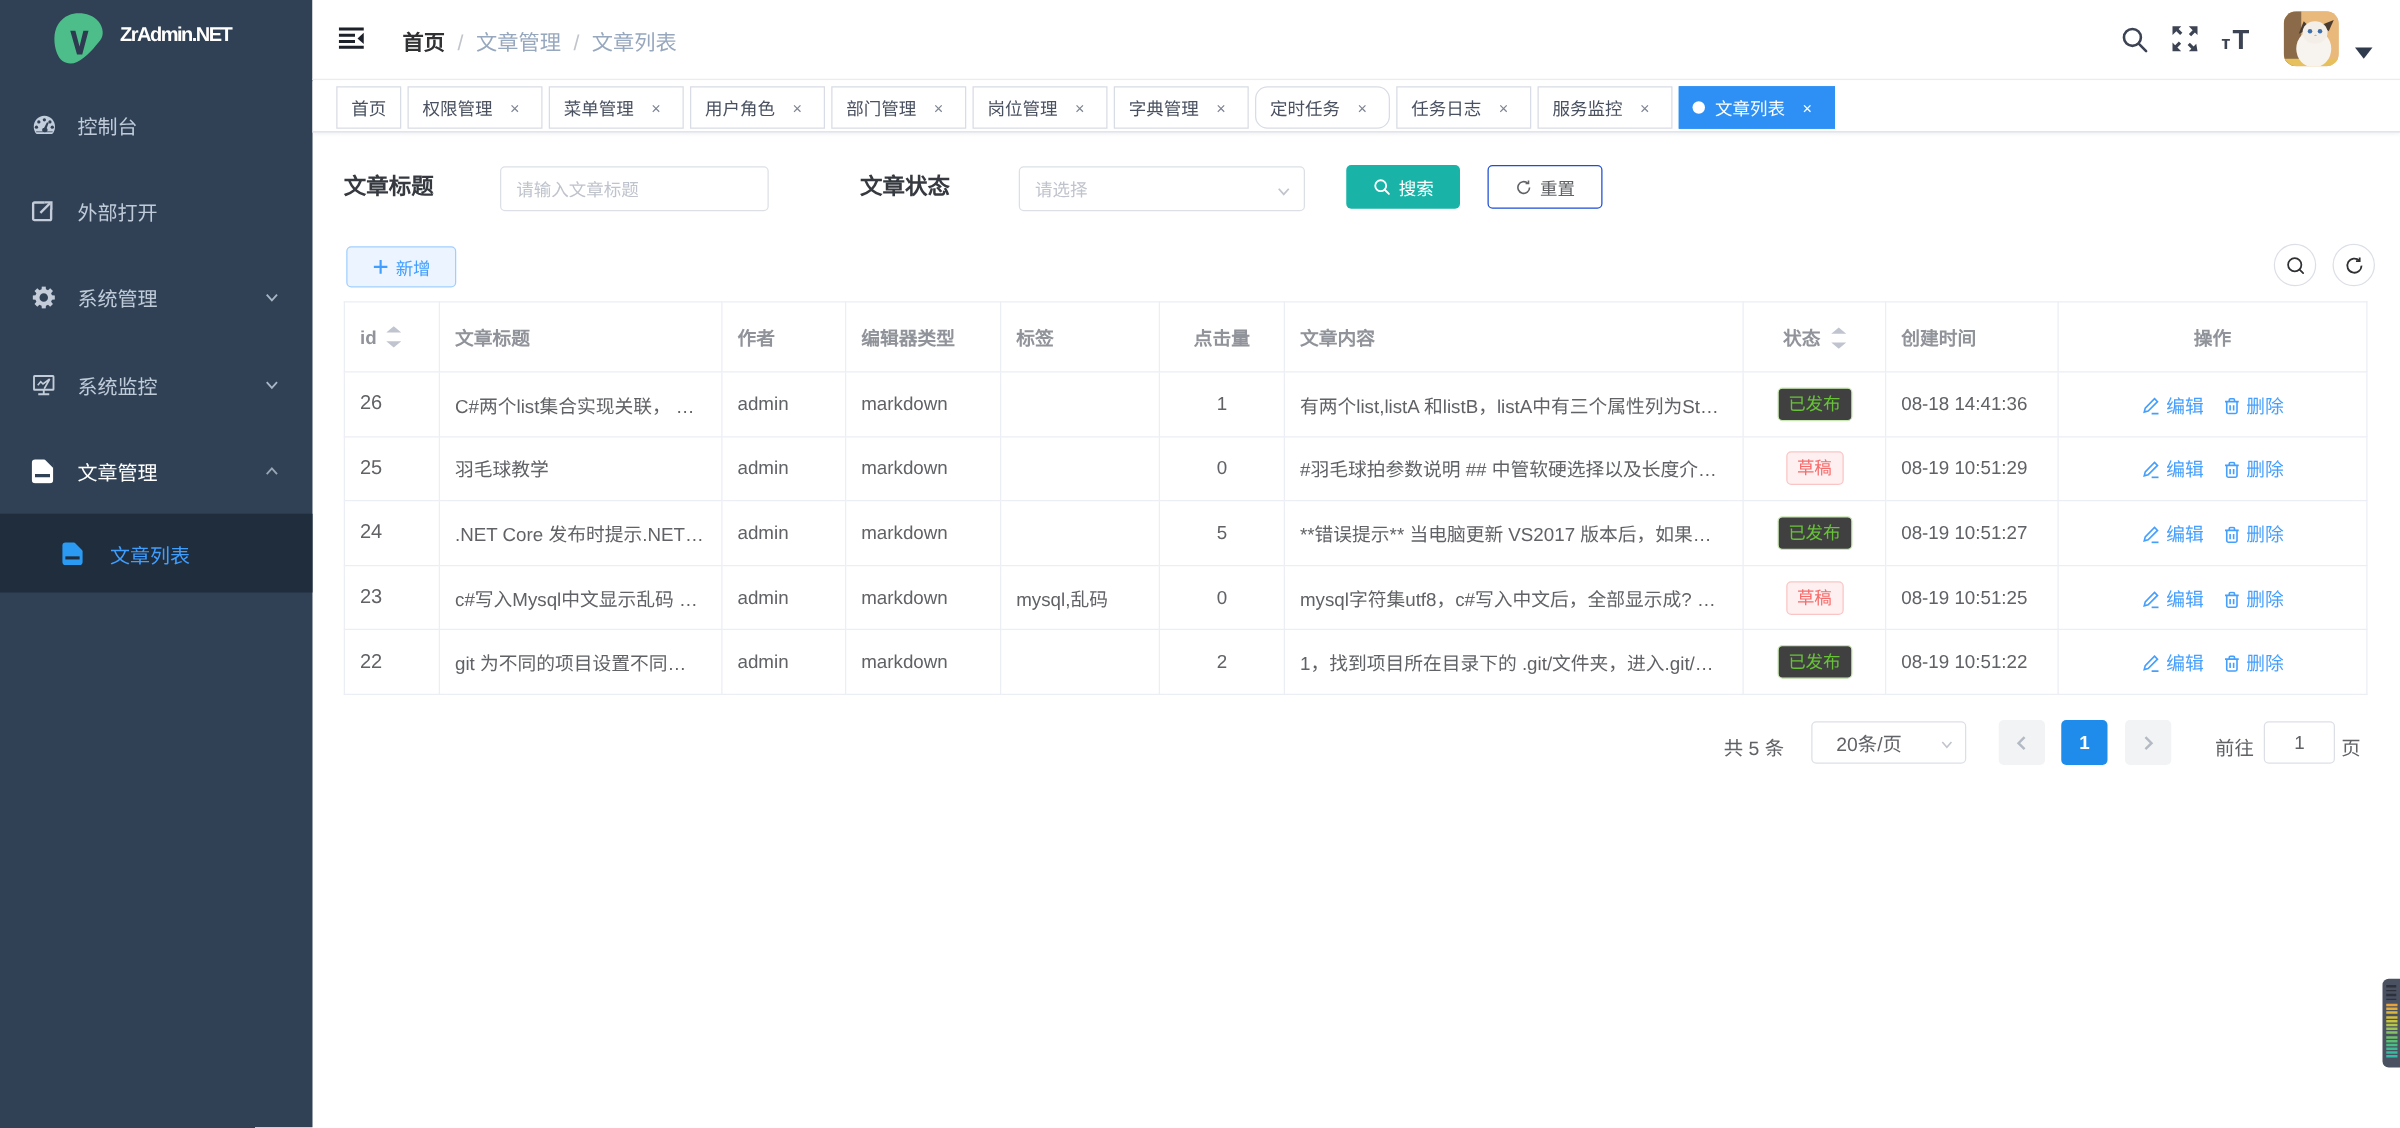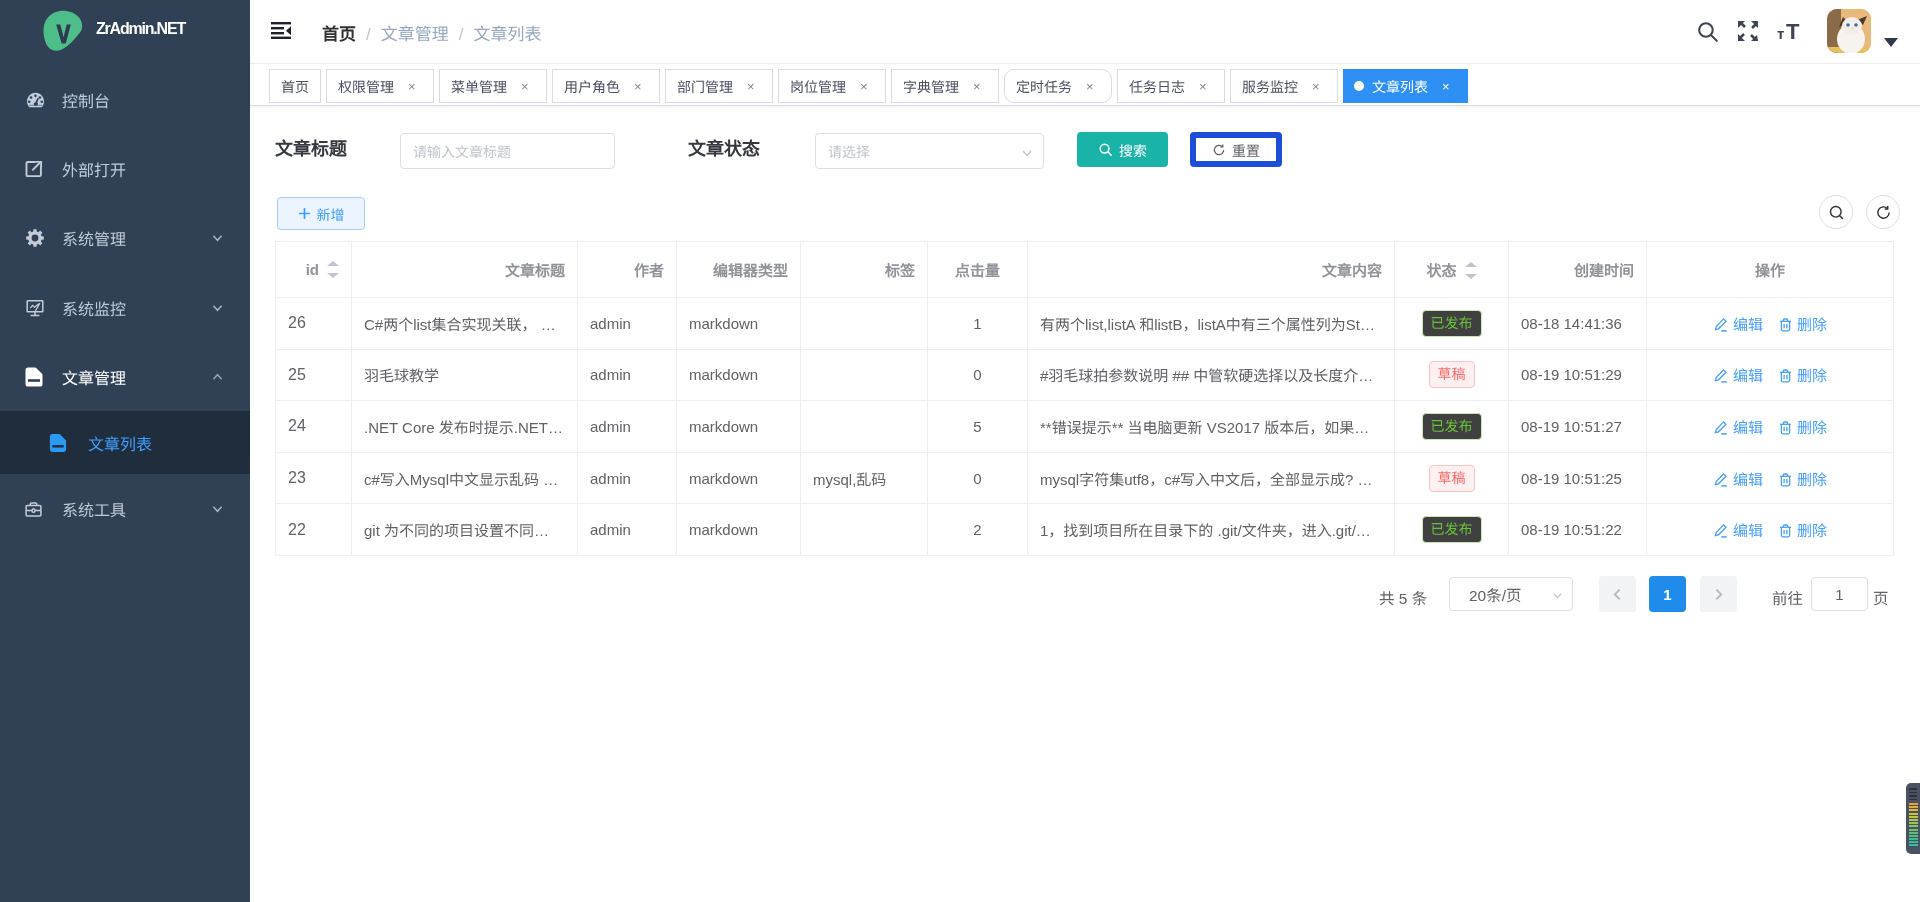--- a/index.html
+++ b/index.html
@@ -34,30 +34,30 @@
 .tag .x { margin-left:14px; color:#7d8492; font-size:13px; }
 .tag.active { background:#2e90f4; border-color:#2e90f4; color:#fff; padding-left:10px; }
 .tag.active .dot { width:10px; height:10px; border-radius:50%; background:#fff; margin-right:8px; }
 .tag.active .x { color:#fff; }
 
 
 .flabel { position:absolute; font-size:18px; font-weight:bold; color:#363a40; top:134px; }
 .finput { position:absolute; top:133px; height:36px; border:1px solid #dcdfe6; border-radius:4px; background:#fff; font-size:14px; color:#bfc3cc; display:flex; align-items:center; padding:0 12px; }
 .btn { position:absolute; border-radius:4px; font-size:14px; display:flex; align-items:center; justify-content:center; }
 #btn-search { left:1061px; top:132px; width:91px; height:35px; background:#1ab3a8; color:#fff;margin-left:16px; }
-#btn-reset { left:1190px; top:132px; width:92px; height:35px; background:#fff; border:6px solid #1d4ed8; color:#606266; }
+#btn-reset { left:1190px; top:132px; width:92px; height:35px; background:#fff; border:1px solid #1d4ed8; color:#606266; }
 #btn-add { left:277px; top:197px; width:88px; height:33px; background:#ecf5ff; border:1px solid #a0cfff; color:#409eff; }
 .cbtn { position:absolute; top:195px; width:34px; height:34px; border:1px solid #dcdfe6; border-radius:50%; background:#fff; display:flex; align-items:center; justify-content:center; }
 #cbtn1 { left:1819px; }
 #cbtn2 { left:1866px; }
 
 
 #tbl { position:absolute; left:275px; top:241px; width:1618px; border-collapse:collapse; table-layout:fixed; font-size:15px; }
 #tbl th, #tbl td { border:1px solid #ebeef5; padding:0 12px; overflow:hidden; white-space:nowrap; }
-#tbl th { height:56px; color:#909399; font-weight:bold; text-align:right; }
+#tbl th { height:56px; color:#909399; font-weight:bold; text-align:left; }
 #tbl td { height:51.6px; color:#606266; }
 #tbl .ct { text-align:center; }
 .sortc { display:inline-block; vertical-align:-3px; margin-left:8px; width:12px; height:17px; position:relative; }
 .sortc i { position:absolute; left:0; width:0; height:0; }
 .sortc .up { top:0; border:6px solid transparent; border-top:none; border-bottom:5.5px solid #bfc4ce; }
 .sortc .dn { bottom:0; border:6px solid transparent; border-bottom:none; border-top:5.5px solid #bfc4ce; }
 .zt { display:inline-block; height:27px; line-height:25px; padding:0 8px; font-size:14px; border-radius:4px; }
 .zt.g { color:#67c23a; background:#404040; border:1px solid #c8e6b2; }
 .zt.r { color:#f56c6c; background:#fef0f0; border:1px solid #fbc4c4; }
 #tbl td.op { color:#459ffc; }
@@ -146,32 +146,20 @@
       </svg>
   </div>
   <div id="subband">
     <svg class="mi" style="left:49px;width:18px;height:19px;" viewBox="0 0 18 20">
         <rect x="0.5" y="0.5" width="17" height="19" rx="2.6" fill="#2b9af3"></rect>
         <path d="M10.2 0 L18 7.8 L18 0 Z" fill="#1f2d3d"></path>
         <path d="M11 2.2 L16 7.2 L11 7.2 Z" fill="#2b9af3"></path>
         <rect x="3" y="12.2" width="12" height="2.6" fill="#1f2d3d"></rect>
       </svg>
     <span class="mt">文章列表</span>
-  </div>
-  <div class="mitem" style="top:481px;">
-    <svg class="mi" style="left:25px;width:17px;height:16px;" viewBox="0 0 17 16" fill="none" stroke="#c3ccd8" stroke-width="1.5">
-        <rect x="1.1" y="4.5" width="14.8" height="10.4" rx="1"></rect>
-        <path d="M5.3 4.3 V3.1 A1.1 1.1 0 0 1 6.4 2 H10.6 A1.1 1.1 0 0 1 11.7 3.1 V4.3"></path>
-        <path d="M1.1 9.5 H6.9 M10.1 9.5 H15.9"></path>
-        <rect x="7.1" y="8.1" width="2.8" height="3.2" rx="1"></rect>
-      </svg>
-    <span class="mt">系统工具</span>
-    <svg class="chev" viewBox="0 0 12 12" fill="none" stroke="#a8b5c5" stroke-width="1.6">
-        <path d="M1.5 3.5 6 8.5 10.5 3.5"></path>
-      </svg>
   </div>
 </div>
 
 <div id="navbar"></div>
 <svg style="position:absolute;left:271px;top:21px;" width="21" height="19" viewBox="0 0 21 19">
   <g fill="#1d2129">
     <rect x="0" y="1" width="20" height="2.4"></rect>
     <rect x="0" y="6" width="13" height="2.4"></rect>
     <rect x="0" y="11" width="13" height="2.4"></rect>
     <rect x="0" y="15.6" width="20" height="2.4"></rect>

